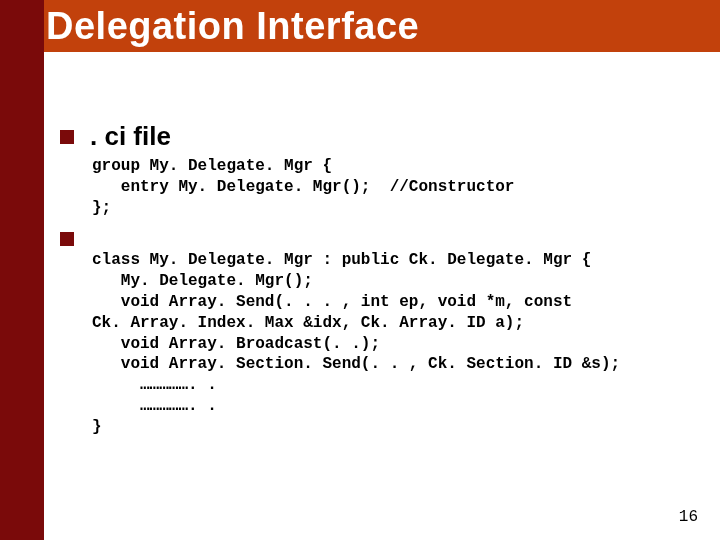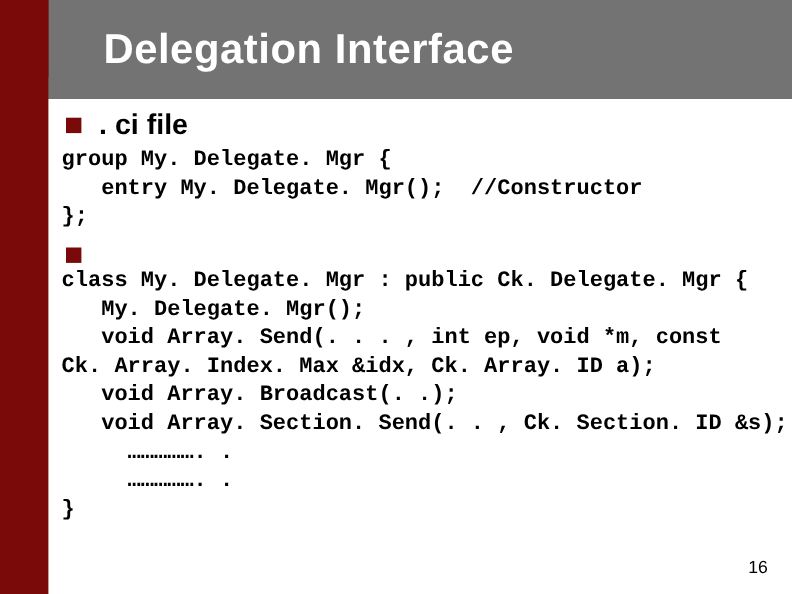--- a/index.html
+++ b/index.html
@@ -9,45 +9,45 @@
   .sidebar {
     position: absolute;
     left: 0; top: 0;
     width: 44px; height: 540px;
     background: #7a0a0a;
   }
   
   .titlebar {
     position: absolute;
     left: 0; top: 0;
-    width: 720px; height: 90px;
-    background: #737373;
+    width: 720px; height: 52px;
+    background: #c2410c;
     color: #fff;
     display: flex;
     align-items: center;
-    padding-left: 94px;
+    padding-left: 46px;
   }
   .titlebar h1 {
     font-family: "Arial Narrow", Arial, sans-serif;
     font-stretch: condensed;
     font-weight: 700;
     font-size: 38px;
     letter-spacing: 0.5px;
   }
   
   .sidebar.top {
     z-index: 2;
     height: 70px;
   }
   .sidebar.full {
     z-index: 1;
   }
   .content {
     position: absolute;
-    left: 56px; top: 98px;
+    left: 56px; top: 121px;
     width: 640px;
     color: #000;
   }
   .bullet-row {
     display: flex;
     align-items: center;
     gap: 16px;
     margin-bottom: 4px;
   }
   .bullet {
@@ -58,30 +58,31 @@
   }
   .bullet-label {
     font-family: "Arial Narrow", Arial, sans-serif;
     font-stretch: condensed;
     font-weight: 700;
     font-size: 26px;
   }
   .code {
     font-family: "Courier New", Courier, monospace;
     font-weight: 700;
-    font-size: 20px;
+    font-size: 16px;
     line-height: 1.3;
     white-space: pre;
+    margin-left: 36px;
     margin-bottom: 14px;
   }
   .page-num {
     position: absolute;
     right: 22px;
     bottom: 14px;
-    font-family: Liberation Sans, sans-serif;
+    font-family: Liberation Mono, monospace;
     font-size: 16px;
     color: #000;
   }
 </style>
 </head>
 <body>
 
 <div class="slide">
   <div class="sidebar full"></div>
 

